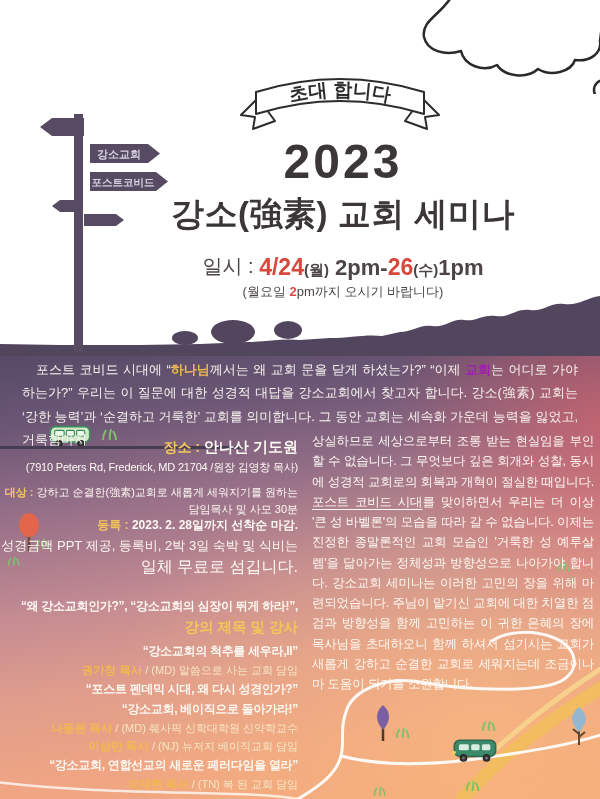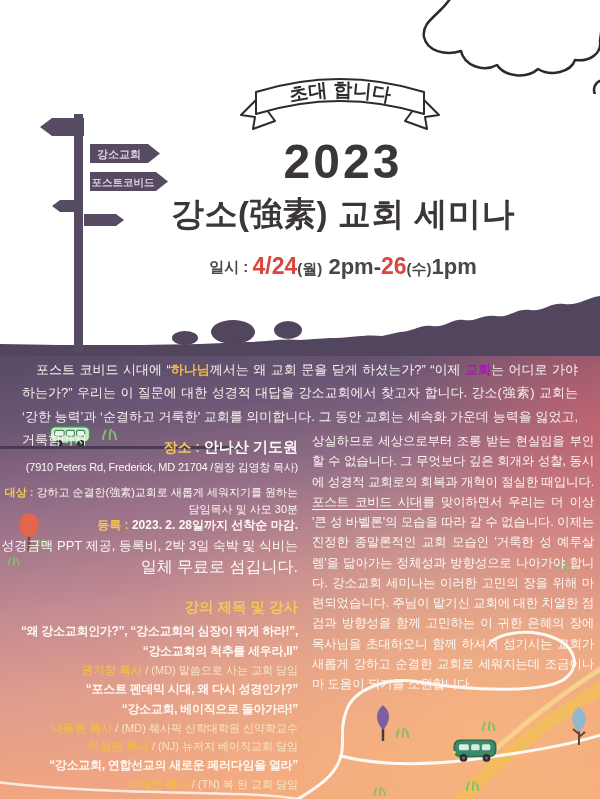--- a/index.html
+++ b/index.html
@@ -20,21 +20,21 @@
   .signpost{position:absolute;left:8px;top:110px;z-index:2;}
   .ribbon{position:absolute;left:238px;top:70px;z-index:2;}
   .decor{position:absolute;z-index:1;}
   .overlay{position:absolute;left:0;top:0;width:600px;height:799px;z-index:1;pointer-events:none;}
 
   
   .head-block{position:absolute;left:86px;top:138px;width:514px;text-align:center;z-index:2;color:#3b3738;}
   .year{font-size:48px;font-weight:800;letter-spacing:3px;line-height:1.0;}
   .main-title{font-size:33px;font-weight:800;margin-top:6px;letter-spacing:0.5px;}
   .schedule{margin-top:16px;color:#4b4547;}
-  .schedule .lbl-date{font-size:15px;font-weight:700;vertical-align:2px;text-align:center;}
+  .schedule .lbl-date{font-size:20px;font-weight:400;vertical-align:2px;text-align:center;}
   .schedule .big{font-size:22px;font-weight:600;}
   .schedule .big-red{font-size:23px;font-weight:700;color:#d9473d;}
   .schedule .small-dark{font-size:15px;font-weight:600;}
   .schedule-note{margin-top:2px;font-size:13px;color:#4b4547;}
   .schedule-note .red{color:#d9473d;font-weight:700;}
 
   
   .intro{
     position:absolute;left:22px;top:358px;width:556px;z-index:2;
     color:#f7f3ee;font-size:13px;line-height:1.8;text-align:justify;text-indent:14px;
@@ -119,20 +119,23 @@
     <path d="M341,756 C380,766 430,765 476,759 C526,752 566,746 604,734" stroke="#ffffff" stroke-width="3" fill="none" opacity="0.92" stroke-linecap="round"></path>
     <path d="M298,799 C240,789 120,797 -4,782" stroke="#ffffff" stroke-width="2.5" fill="none" opacity="0.75"></path>
   </svg>
 
   <div class="head-block">
     <div class="year">2023</div>
     <div class="main-title">강소(強素) 교회 세미나</div>
     <div class="schedule">
       <span class="lbl-date">일시 : </span><span class="big-red">4/24</span><span class="small-dark">(월)</span><span class="big"> 2pm-</span><span class="big-red">26</span><span class="small-dark">(수)</span><span class="big">1pm</span>
     </div>
+    <div class="schedule-note">
+      <span>(월요일 </span><span class="red">2</span><span>pm까지 오시기 바랍니다)</span>
+    </div>
   </div>
 
   <div class="intro">
     <span>포스트 코비드 시대에 “</span><span class="gold">하나님</span><span>께서는 왜 교회 문을 닫게 하셨는가?” “이제 </span><span class="blue">교회</span><span>는 어디로 가야 하는가?” 우리는 이 질문에 대한 성경적 대답을 강소교회에서 찾고자 합니다. 강소(強素) 교회는 ‘강한 능력’과 ‘순결하고 거룩한’ 교회를 의미합니다.  그 동안 교회는 세속화 가운데 능력을 잃었고, 거룩함마저</span>
   </div>
 
   <div class="ground-line"></div>
 
   <svg class="decor" style="left:48px;top:423px;" width="44" height="25" viewBox="0 0 60 34">
     <rect x="3" y="5" width="54" height="21" rx="7" fill="#cfe9c9" stroke="#3f8a5c" stroke-width="2.5"></rect>
@@ -155,22 +158,22 @@
     </div>
     <div class="line t2">담임목사 및 사모 30분</div>
     <div class="line reg">
       <span class="lbl">등록 : </span><span>2023. 2. 28일까지 선착순 마감.</span>
     </div>
     <div class="line b1">
       <span class="lbl">혜택 : </span><span>성경금맥 PPT 제공, 등록비, 2박 3일 숙박 및 식비는</span>
     </div>
     <div class="line b2">일체 무료로 섬깁니다.</div>
 
+    <div class="line quote">“왜 강소교회인가?”, “강소교회의 심장이 뛰게 하라!”,</div>
     <div class="line lect-head">강의 제목 및 강사</div>
-    <div class="line quote">“왜 강소교회인가?”, “강소교회의 심장이 뛰게 하라!”,</div>
     <div class="line quote">“강소교회의 척추를 세우라,II”</div>
     <div class="line speaker">
       <span class="name">권기창 목사</span><span> / (MD) 말씀으로 사는 교회 담임</span>
     </div>
     <div class="line quote">“포스트 펜데믹 시대, 왜 다시 성경인가?”</div>
     <div class="line quote">“강소교회, 베이직으로 돌아가라!”</div>
     <div class="line speaker">
       <span class="name">나동원 목사</span><span> / (MD) 췌사픽 신학대학원 신약학교수</span>
     </div>
     <div class="line speaker">

